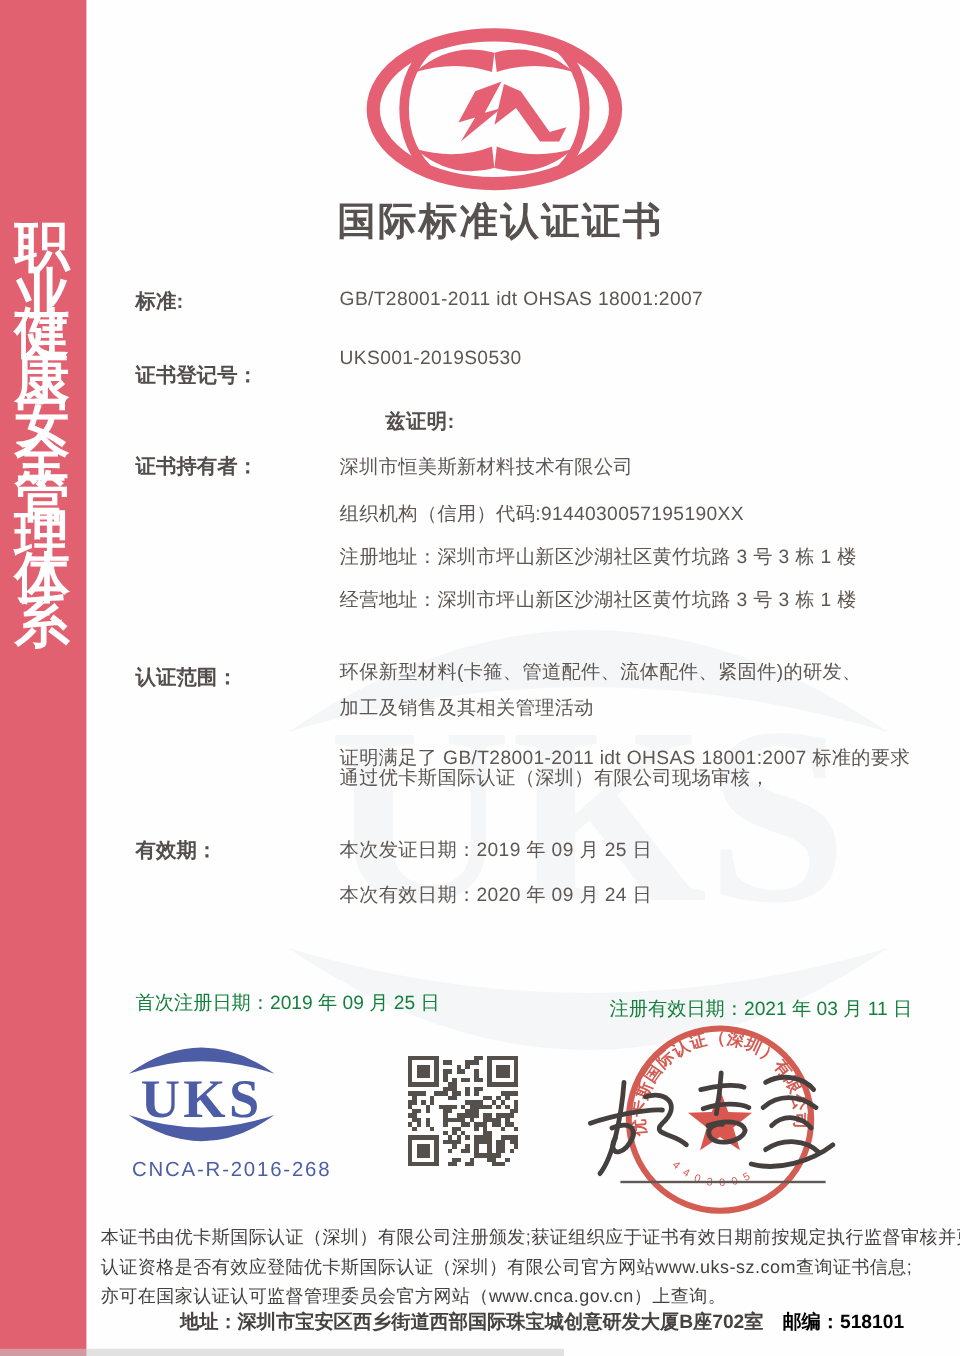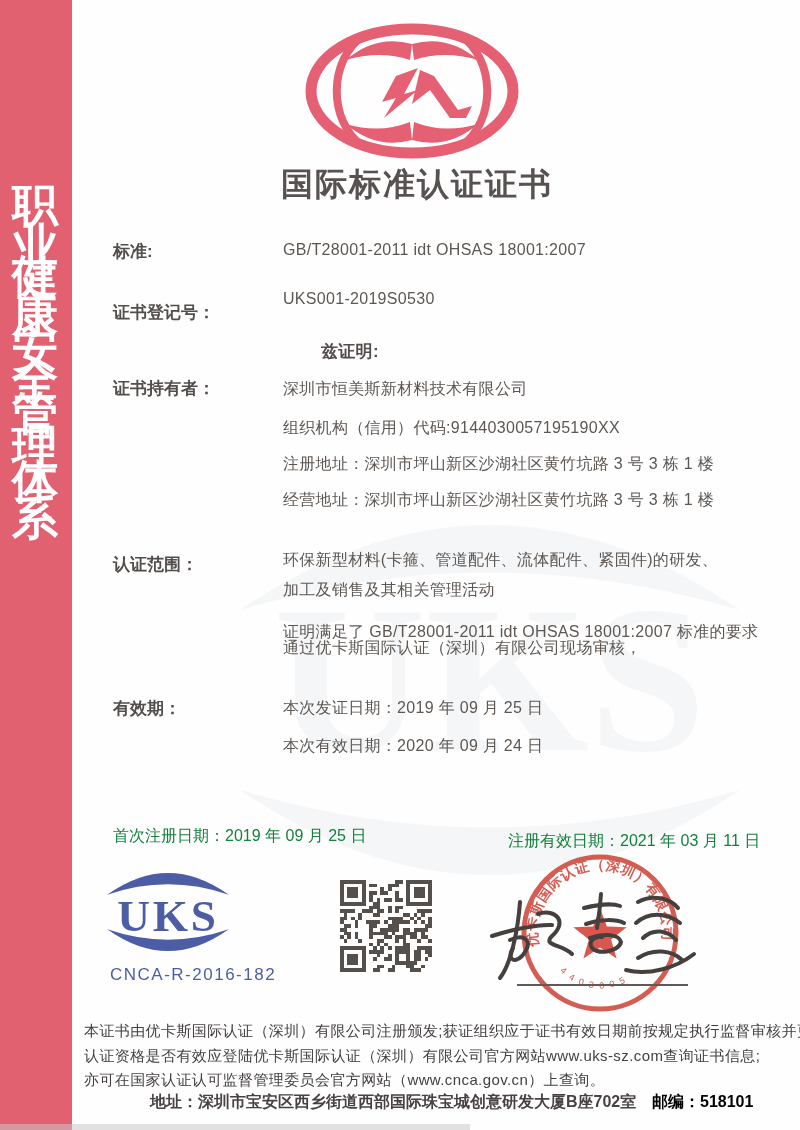--- a/index.html
+++ b/index.html
@@ -117,21 +117,21 @@
 <div class="abs value" style="top:736px">本次有效日期：2020 年 09 月 24 日</div>
 
 <div class="abs date-line" style="left:113px;top:826px">首次注册日期：2019 年 09 月 25 日</div>
 <div class="abs date-line" style="left:508px;top:831px">注册有效日期：2021 年 03 月 11 日</div>
 
 <svg class="abs" style="left:100px;top:862px" width="136" height="100" viewBox="0 0 150 110">
   <path d="M8,36 Q75,-12 142,36 Q75,13 8,36 Z" fill="#4c5da6"></path>
   <text x="75" y="76" text-anchor="middle" font-family="'Liberation Serif',serif" font-weight="bold" font-size="50" letter-spacing="3" fill="#4c5da6">UKS</text>
   <path d="M8,74 Q75,122 142,74 Q75,97 8,74 Z" fill="#4c5da6"></path>
 </svg>
-<div class="abs cnca">CNCA-R-2016-182</div>
+<div class="abs cnca">CNCA-R-2016-268</div>
 
 <svg class="abs qr" id="qr" width="92" height="92" viewBox="0 0 25 25" shape-rendering="crispEdges">
     <g fill="#55504c">
       <rect x="15" y="0" width="1" height="1"></rect>
       <rect x="16" y="0" width="1" height="1"></rect>
       <rect x="8" y="1" width="1" height="1"></rect>
       <rect x="9" y="1" width="1" height="1"></rect>
       <rect x="13" y="1" width="1" height="1"></rect>
       <rect x="14" y="1" width="1" height="1"></rect>
       <rect x="15" y="1" width="1" height="1"></rect>

